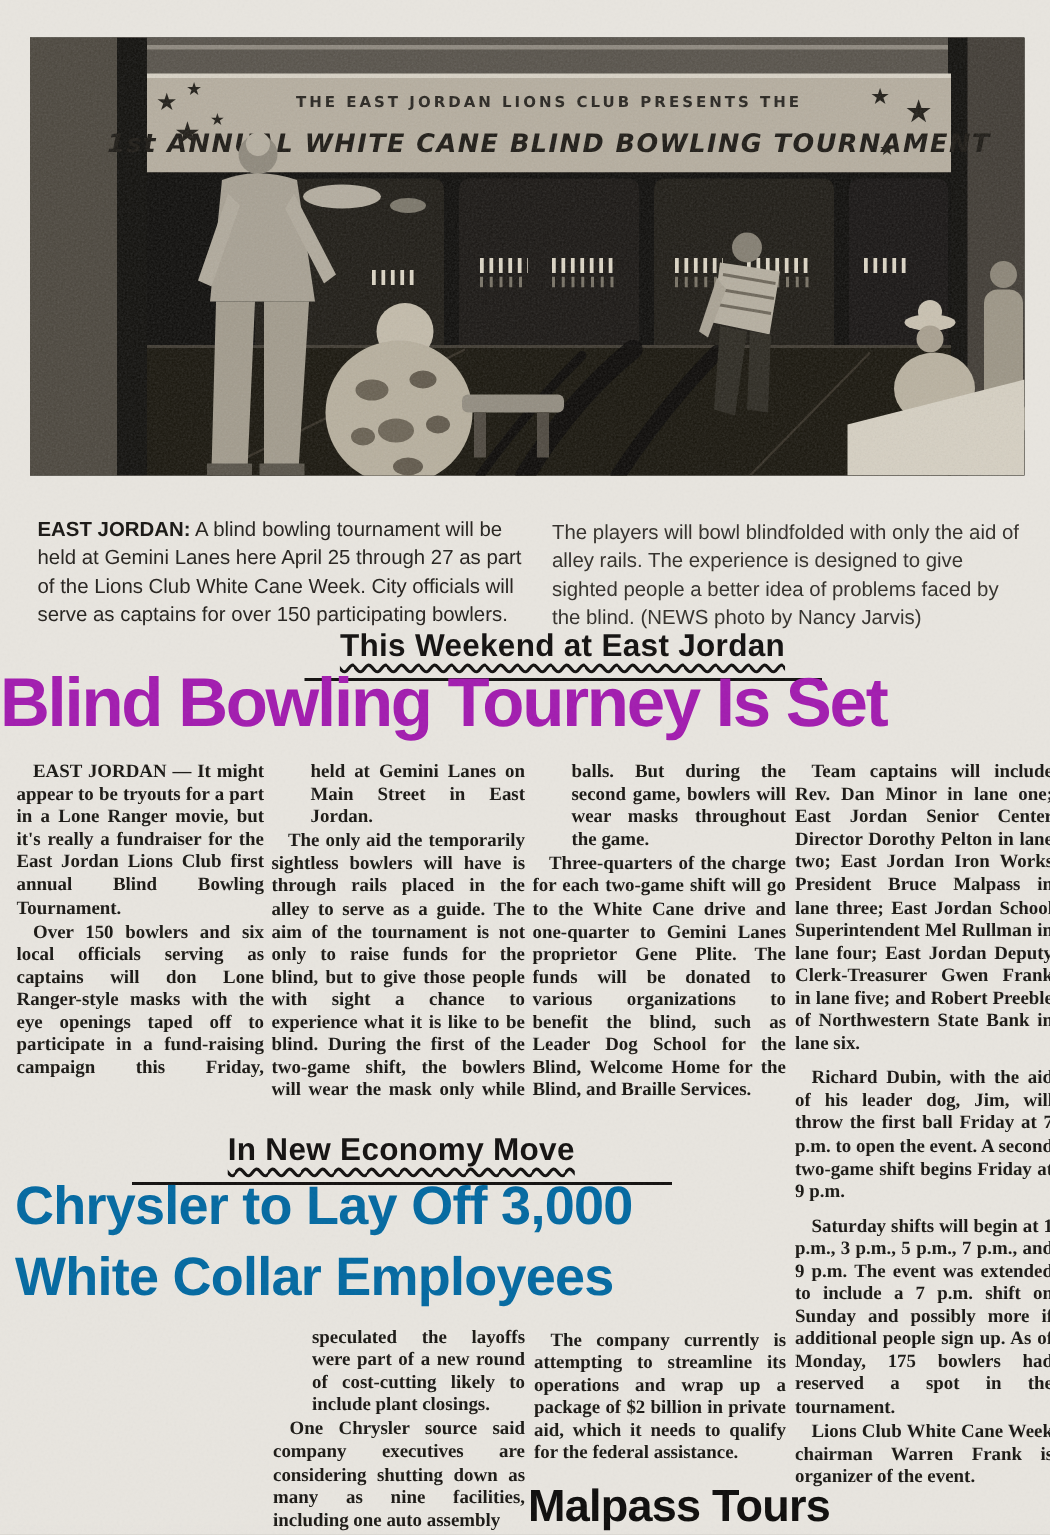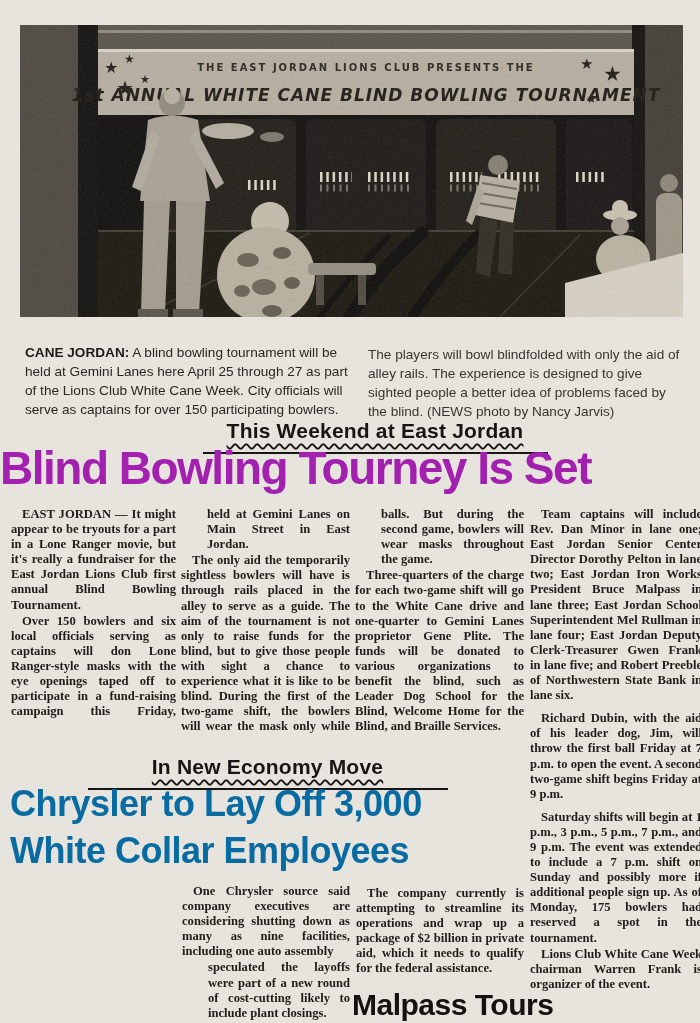--- a/index.html
+++ b/index.html
@@ -198,21 +198,21 @@
         <circle cx="600" cy="201" r="9" fill="#a89f8e"></circle>
         <ellipse cx="603" cy="234" rx="27" ry="24" fill="#bab2a0"></ellipse>
         <circle cx="649" cy="254" r="16" fill="#c9c1b0"></circle>
         <path d="M545 258 L663 228 L663 292 L545 292 Z" fill="#d7d1c3"></path>
       </g>
 
       <rect width="663" height="292" filter="url(#grainF)" opacity="0.3"></rect>
     </svg>
   </div>
 
-  <p class="caption caption-left"><b>CANE JORDAN:</b><span> A blind bowling tournament will be held at Gemini Lanes here April 25 through 27 as part of the Lions Club White Cane Week. City officials will serve as captains for over 150 participating bowlers.</span></p>
+  <p class="caption caption-left"><b>EAST JORDAN:</b><span> A blind bowling tournament will be held at Gemini Lanes here April 25 through 27 as part of the Lions Club White Cane Week. City officials will serve as captains for over 150 participating bowlers.</span></p>
   <p class="caption caption-right">The players will bowl blindfolded with only the aid of alley rails. The experience is designed to give sighted people a better idea of problems faced by the blind. (NEWS photo by Nancy Jarvis)</p>
 
   <div class="kicker-wrap kicker1">
     <span class="kicker-text">This Weekend at East Jordan</span>
     <div class="kicker-rule"></div>
   </div>
   <div class="headline1">Blind Bowling Tourney Is Set</div>
 
   <div class="col a1c1">
       <p class="para">EAST JORDAN — It might appear to be tryouts for a part in a Lone Ranger movie, but it's really a fundraiser for the East Jordan Lions Club first annual Blind Bowling Tournament.</p>
@@ -236,22 +236,22 @@
   <div class="kicker-wrap kicker2">
     <span class="kicker-text">In New Economy Move</span>
     <div class="kicker-rule"></div>
   </div>
   <div class="headline2">
     <div>Chrysler to Lay Off 3,000</div>
     <div>White Collar Employees</div>
   </div>
 
   <div class="col a2c2">
+      <p class="para noind">speculated the layoffs were part of a new round of cost-cutting likely to include plant closings.</p>
       <p class="para">One Chrysler source said company executives are considering shutting down as many as nine facilities, including one auto assembly</p>
-      <p class="para noind">speculated the layoffs were part of a new round of cost-cutting likely to include plant closings.</p>
     </div>
   <div class="col a2c3">
       <p class="para">The company currently is attempting to streamline its operations and wrap up a package of $2 billion in private aid, which it needs to qualify for the federal assistance.</p>
     </div>
 
   <div class="headline3">Malpass Tours</div>
 
   <svg class="grain" width="700" height="1023">
     <defs>
       <filter id="paperF" x="0" y="0" width="100%" height="100%">

